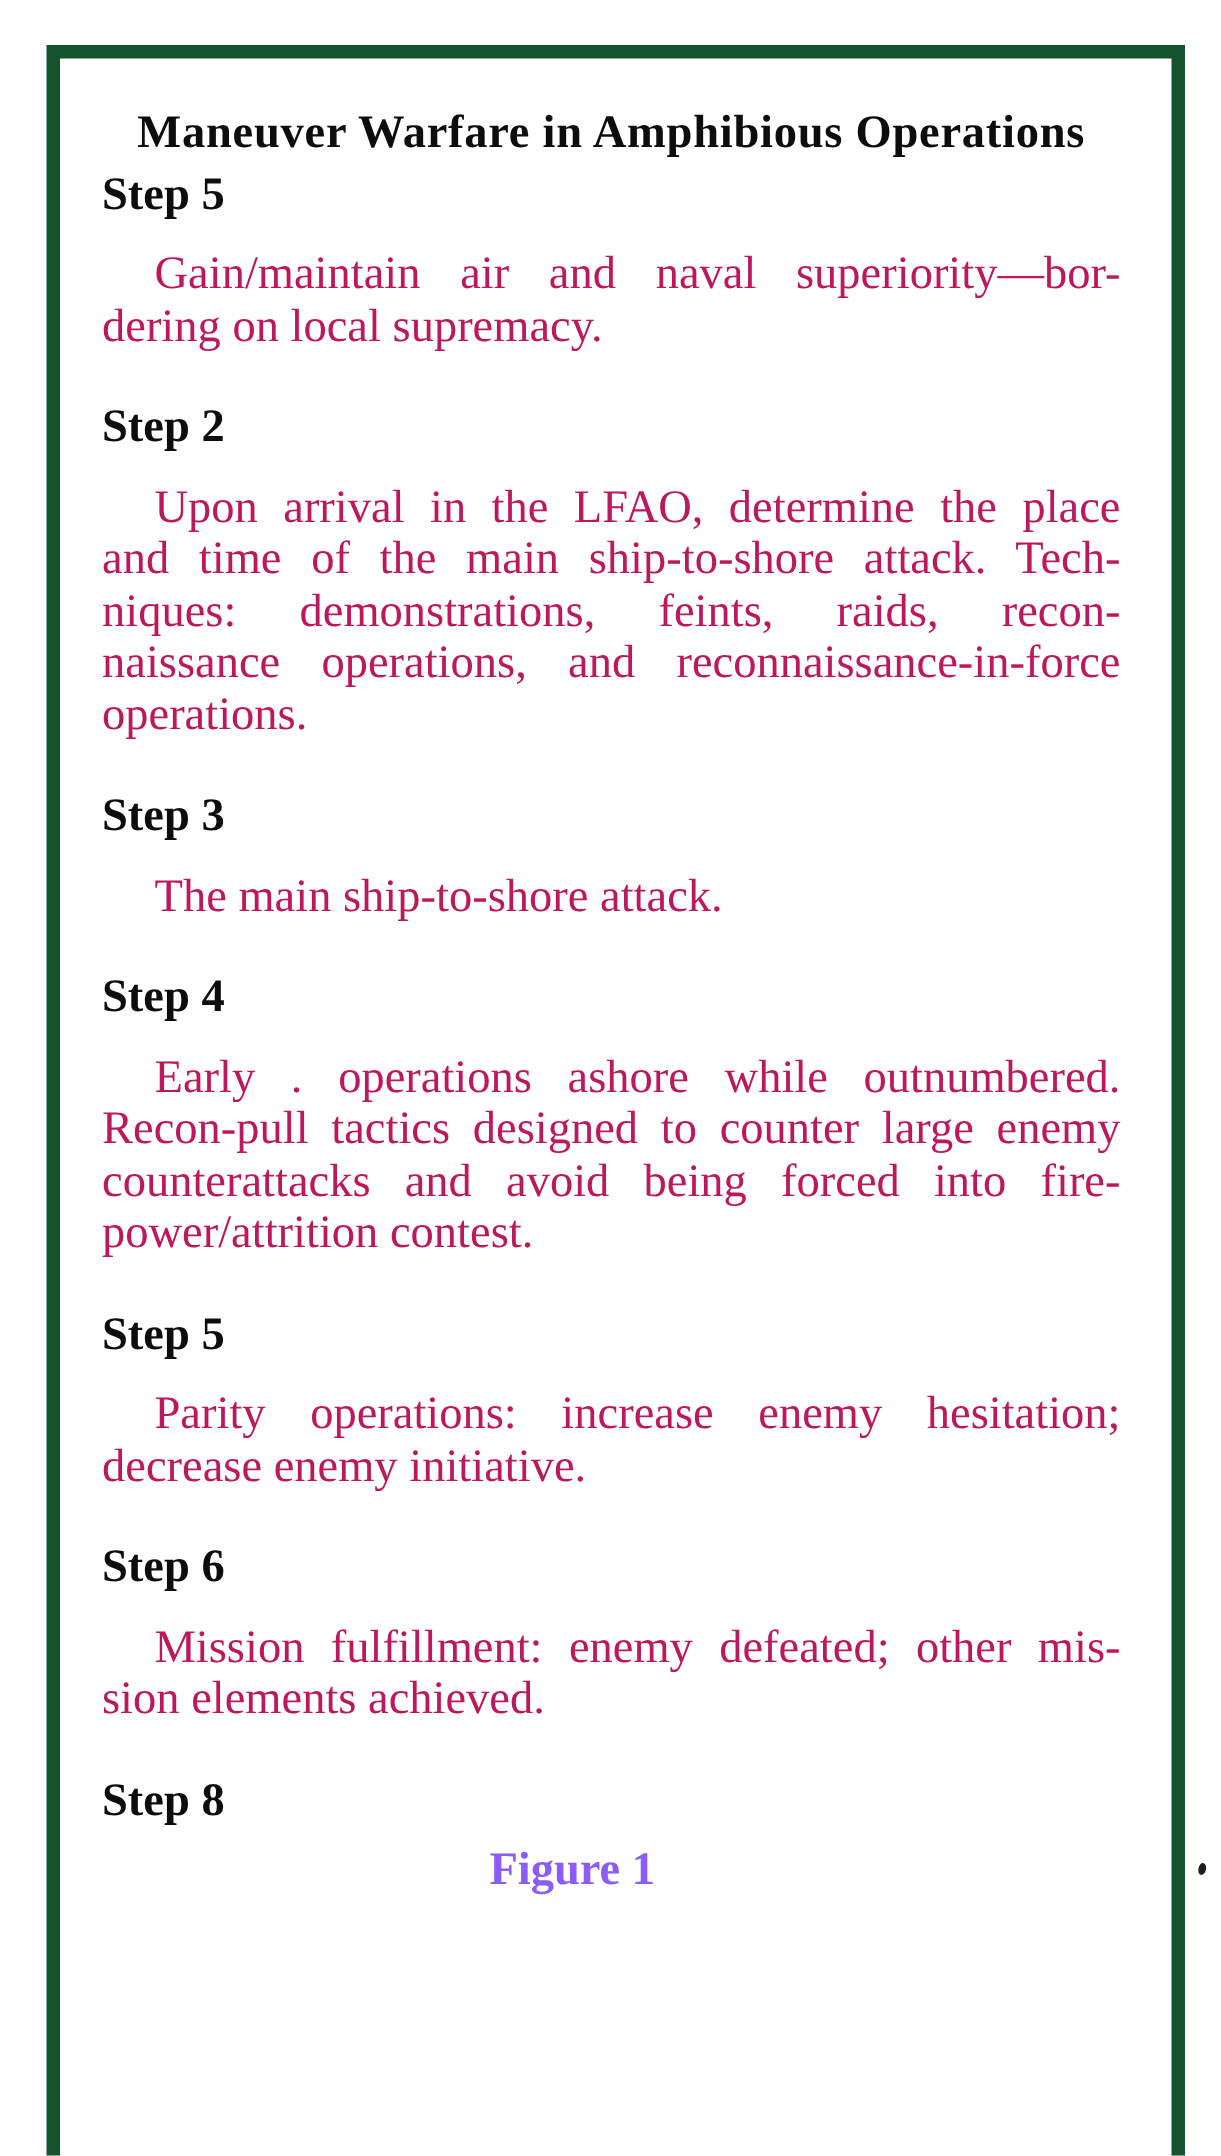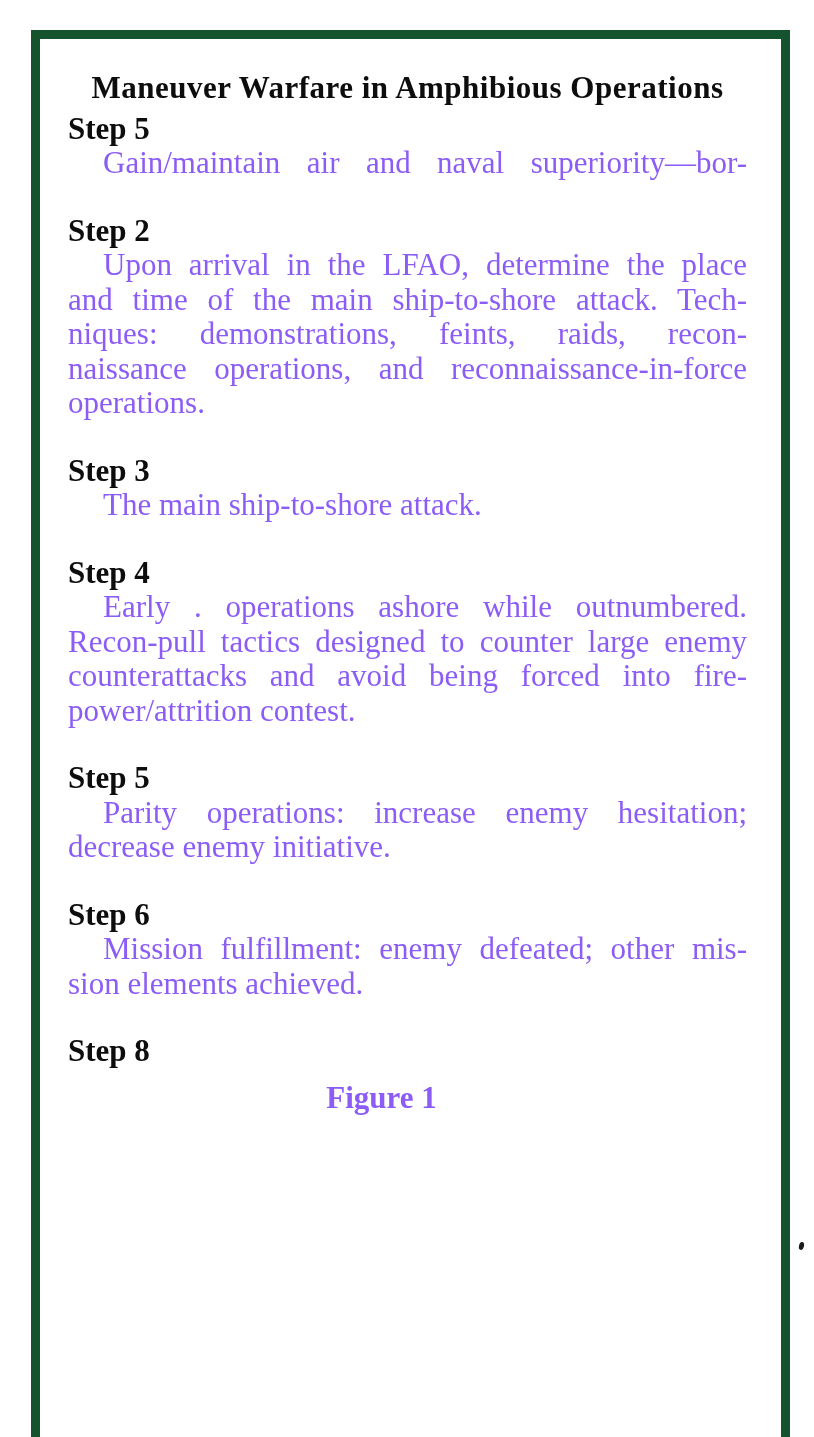--- a/index.html
+++ b/index.html
@@ -46,21 +46,22 @@
   .step-heading {
     font-size: 31px;
     line-height: 34.5px;
     font-weight: bold;
     text-align: left;
     color: #0d0d0d;
   }
   .step-body {
     font-size: 31px;
     line-height: 34.5px;
-    color: #8b5cf6;
+    color: #be185d;
+    margin-top: 19px;
   }
   .step-body .line {
     text-align: justify;
     text-align-last: justify;
   }
   .step-body .line.last {
     text-align-last: left;
   }
   .step-body .line:first-child {
     text-indent: 35px;
@@ -90,20 +91,21 @@
 
 <div class="scan-page">
   <div class="figure-frame">
 
     <div class="figure-title">Maneuver Warfare in Amphibious Operations</div>
 
     <section class="step">
       <div class="step-heading">Step 5</div>
       <div class="step-body">
           <div class="line">Gain/maintain air and naval superiority—bor-</div>
+          <div class="line last">dering on local supremacy.</div>
         </div>
     </section>
 
     <section class="step">
       <div class="step-heading">Step 2</div>
       <div class="step-body">
           <div class="line">Upon arrival in the LFAO, determine the place</div>
           <div class="line">and time of the main ship-to-shore attack. Tech-</div>
           <div class="line">niques: demonstrations, feints, raids, recon-</div>
           <div class="line">naissance operations, and reconnaissance-in-force</div>

